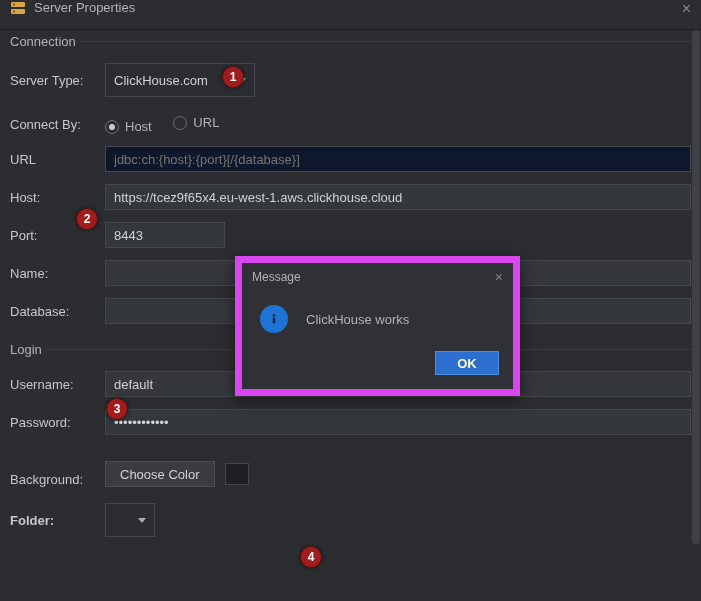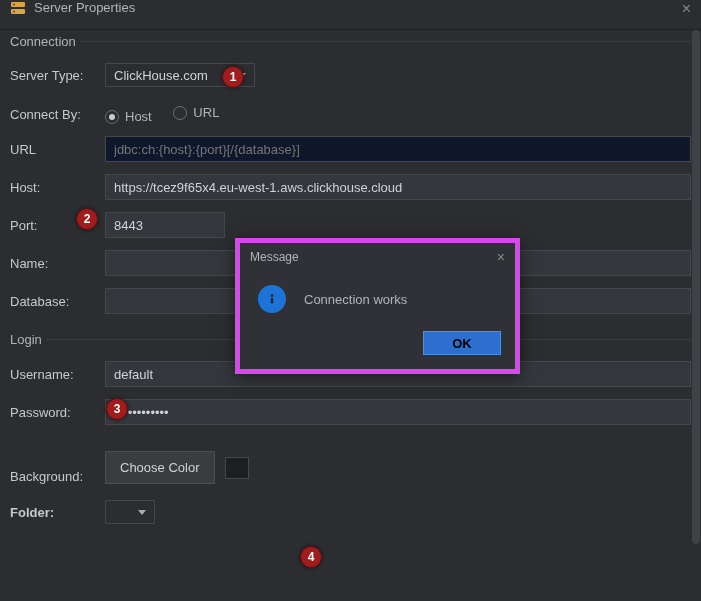--- a/index.html
+++ b/index.html
@@ -33,21 +33,21 @@
     color: #b0b3b8;
     background: #2b2d30;
   }
   .row { display: flex; align-items: center; margin: 6px 0; }
   .label { width: 95px; color: #c5c8cc; }
   .field { flex: 1; }
   .dropdown {
     display: inline-flex; align-items: center;
     background: #2b2d30;
     border: 1px solid #44474c;
-    height: 24px; padding: 0 8px;
+    height: 34px; padding: 0 8px;
     color: #cfd2d6;
     min-width: 150px;
     justify-content: space-between;
   }
   .dropdown.small { min-width: 50px; }
   .caret {
     width: 0; height: 0;
     border-left: 4px solid transparent;
     border-right: 4px solid transparent;
     border-top: 5px solid #aaa;
@@ -71,21 +71,21 @@
     padding: 0 8px;
     font-size: 13px;
     outline: none;
   }
   input.txt.small { width: 120px; }
   input.txt.ro { background: #0f172a; color: #8a8d93; }
   .btn {
     background: #3a3c40;
     border: 1px solid #4b4e54;
     color: #cfd2d6;
-    height: 33px; padding: 11px 14px;
+    height: 26px; padding: 11px 14px;
     display: inline-flex; align-items: center; justify-content: center;
     cursor: pointer;
   }
   .swatch {
     width: 24px; height: 22px;
     background: #1e1f22;
     border: 1px solid #44474c;
     margin-left: 10px;
   }
   .footer-btns {
@@ -96,24 +96,24 @@
     position: absolute; right: 0; top: 30px; bottom: 0; width: 10px;
     background: #2b2d30;
   }
   .scrollbar .thumb {
     position: absolute; left: 1px; right: 1px; top: 0; height: 90%;
     background: #3f4146; border-radius: 4px;
   }
   
   .modal {
     position: absolute;
-    left: 235px; top: 238px;
+    left: 235px; top: 256px;
     width: 285px;
     background: #2f3136;
-    border: 5px solid #d946ef;
+    border: 7px solid #d946ef;
     box-shadow: 0 4px 16px rgba(0,0,0,.5);
   }
   .modal-title {
     display: flex; align-items: center; justify-content: space-between;
     padding: 6px 10px;
     color: #b0b3b8;
     font-size: 12px;
   }
   .modal-body {
     display: flex; align-items: center;
@@ -123,23 +123,23 @@
   .info-circle {
     width: 28px; height: 28px; border-radius: 50%;
     background: #1d74d6;
     display: flex; align-items: center; justify-content: center;
   }
   .info-circle svg { width: 14px; height: 14px; }
   .modal-footer { display: flex; justify-content: flex-end; padding: 10px 14px 14px; }
   .btn-primary {
     background: #2d6fcf;
     border: 1px solid #4a90e2;
-    color: #000000;
+    color: #fef9c3;
     font-weight: bold;
-    width: 78px; height: 24px;
+    width: 64px; height: 24px;
     display: flex; align-items: center; justify-content: center;
   }
   
   .anno {
     position: absolute;
     width: 22px; height: 22px; border-radius: 50%;
     background: #a11d1d;
     border: 1px solid #5c0f0f;
     color: #fff; font-weight: bold; font-size: 12px;
     display: flex; align-items: center; justify-content: center;
@@ -269,21 +269,21 @@
     <span>Message</span>
     <span class="close-x" style="font-size:14px;">×</span>
   </div>
   <div class="modal-body">
     <div class="info-circle">
       <svg viewBox="0 0 16 16">
           <circle cx="8" cy="4" r="1.6" fill="#0e2a4a"></circle>
           <rect x="6.6" y="6.5" width="2.8" height="6.5" rx="1" fill="#0e2a4a"></rect>
         </svg>
     </div>
-    <span>Connection works</span>
+    <span>ClickHouse works</span>
   </div>
   <div class="modal-footer">
     <div class="btn-primary">OK</div>
   </div>
 </div>
 
 <div class="anno" style="left:222px; top:66px;">1</div>
 <div class="anno" style="left:76px;  top:208px;">2</div>
 <div class="anno" style="left:106px; top:398px;">3</div>
 <div class="anno" style="left:300px; top:546px;">4</div>

